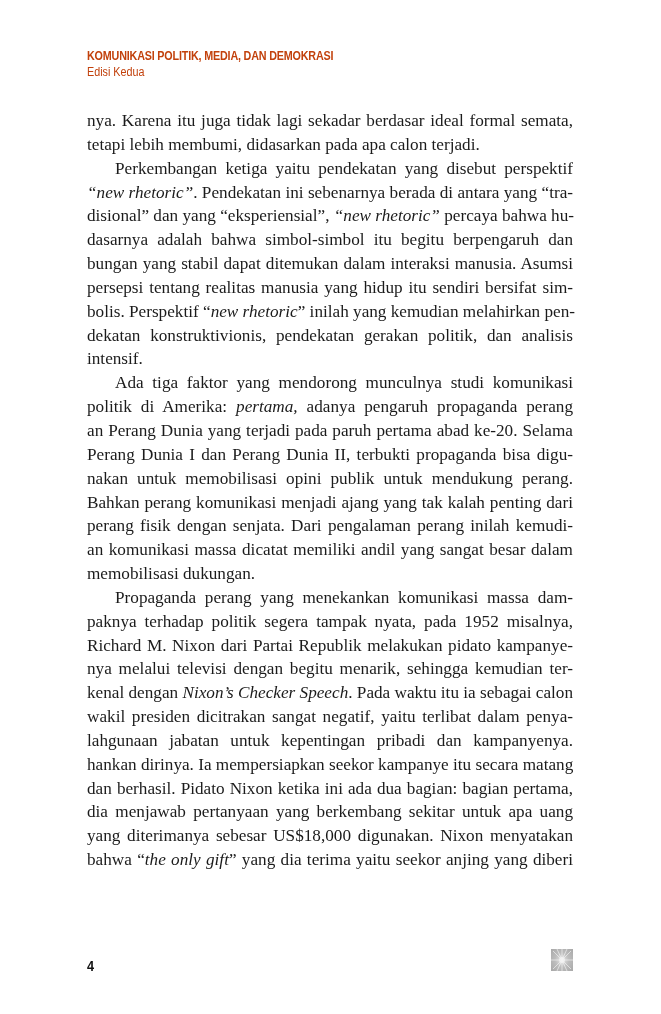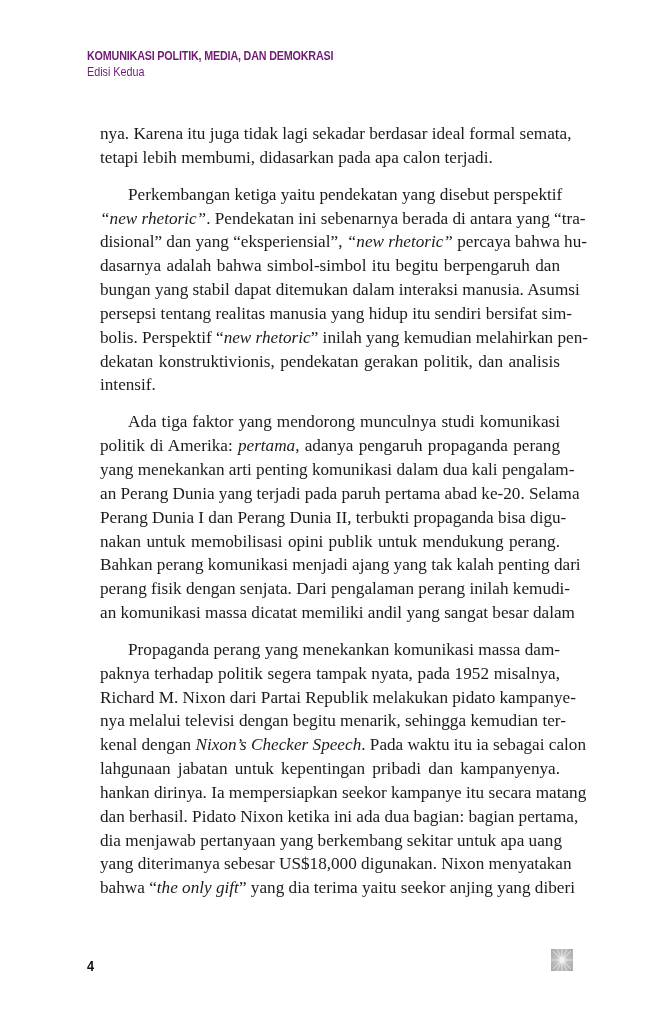--- a/index.html
+++ b/index.html
@@ -12,21 +12,21 @@
       height: 1014px;
       position: relative;
       overflow: hidden;
       color: #1a1a1a;
     }
     .running-head {
       position: absolute;
       left: 87px;
       top: 49px;
       font-family: "Liberation Sans", sans-serif;
-      color: #701a75;
+      color: #c2410c;
     }
     .running-head .title {
       font-weight: bold;
       font-size: 12.5px;
       letter-spacing: -0.2px;
       transform: scaleX(0.86);
       transform-origin: left center;
       white-space: nowrap;
       line-height: 15px;
     }
@@ -44,21 +44,21 @@
       top: 109px;
       width: 486px;
       font-family: "Liberation Serif", serif;
       font-size: 17.2px;
       line-height: 23.85px;
       color: #1b1b1b;
       text-align: justify;
       hyphens: manual;
     }
     .body-text p {
-      margin: 13px;
+      margin: 0;
     }
     .line {
       display: block;
       text-align: justify;
       text-align-last: justify;
       white-space: nowrap;
       height: 23.85px;
       overflow: visible;
     }
     .line.last {
@@ -118,34 +118,35 @@
       <span class="line"><span>dasarnya adalah bahwa simbol-simbol itu begitu berpengaruh dan</span></span>
       <span class="line"><span>bungan yang stabil dapat ditemukan dalam interaksi manusia. Asumsi</span></span>
       <span class="line"><span>persepsi tentang realitas manusia yang hidup itu sendiri bersifat sim-</span></span>
       <span class="line"><span>bolis. Perspektif “</span><span class="seg-i">new rhetoric</span><span>” inilah yang kemudian melahirkan pen-</span></span>
       <span class="line"><span>dekatan konstruktivionis, pendekatan gerakan politik, dan analisis</span></span>
       <span class="line last"><span>intensif.</span></span>
     </p>
     <p>
       <span class="line indent"><span>Ada tiga faktor yang mendorong munculnya studi komunikasi</span></span>
       <span class="line"><span>politik di Amerika: </span><span class="seg-i">pertama,</span><span> adanya pengaruh propaganda perang</span></span>
-      <span class="line"><span>yang menekankan arti penting komunikasi dalam dua kali pengalam-</span></span>
       <span class="line"><span>an Perang Dunia yang terjadi pada paruh pertama abad ke-20. Selama</span></span>
       <span class="line"><span>Perang Dunia I dan Perang Dunia II, terbukti propaganda bisa digu-</span></span>
       <span class="line"><span>nakan untuk memobilisasi opini publik untuk mendukung perang.</span></span>
       <span class="line"><span>Bahkan perang komunikasi menjadi ajang yang tak kalah penting dari</span></span>
       <span class="line"><span>perang fisik dengan senjata. Dari pengalaman perang inilah kemudi-</span></span>
       <span class="line"><span>an komunikasi massa dicatat memiliki andil yang sangat besar dalam</span></span>
+      <span class="line last"><span>memobilisasi dukungan.</span></span>
     </p>
     <p>
       <span class="line indent"><span>Propaganda perang yang menekankan komunikasi massa dam-</span></span>
       <span class="line"><span>paknya terhadap politik segera tampak nyata, pada 1952 misalnya,</span></span>
       <span class="line"><span>Richard M. Nixon dari Partai Republik melakukan pidato kampanye-</span></span>
       <span class="line"><span>nya melalui televisi dengan begitu menarik, sehingga kemudian ter-</span></span>
       <span class="line"><span>kenal dengan </span><span class="seg-i">Nixon’s Checker Speech</span><span>. Pada waktu itu ia sebagai calon</span></span>
+      <span class="line"><span>wakil presiden dicitrakan sangat negatif, yaitu terlibat dalam penya-</span></span>
       <span class="line"><span>lahgunaan jabatan untuk kepentingan pribadi dan kampanyenya.</span></span>
       <span class="line"><span>hankan dirinya. Ia mempersiapkan seekor kampanye itu secara matang</span></span>
       <span class="line"><span>dan berhasil. Pidato Nixon ketika ini ada dua bagian: bagian pertama,</span></span>
       <span class="line"><span>dia menjawab pertanyaan yang berkembang sekitar untuk apa uang</span></span>
       <span class="line"><span>yang diterimanya sebesar US$18,000 digunakan. Nixon menyatakan</span></span>
       <span class="line"><span>bahwa “</span><span class="seg-i">the only gift</span><span>” yang dia terima yaitu seekor anjing yang diberi</span></span>
     </p>
   </main>
 
 <div class="folio">4</div>

